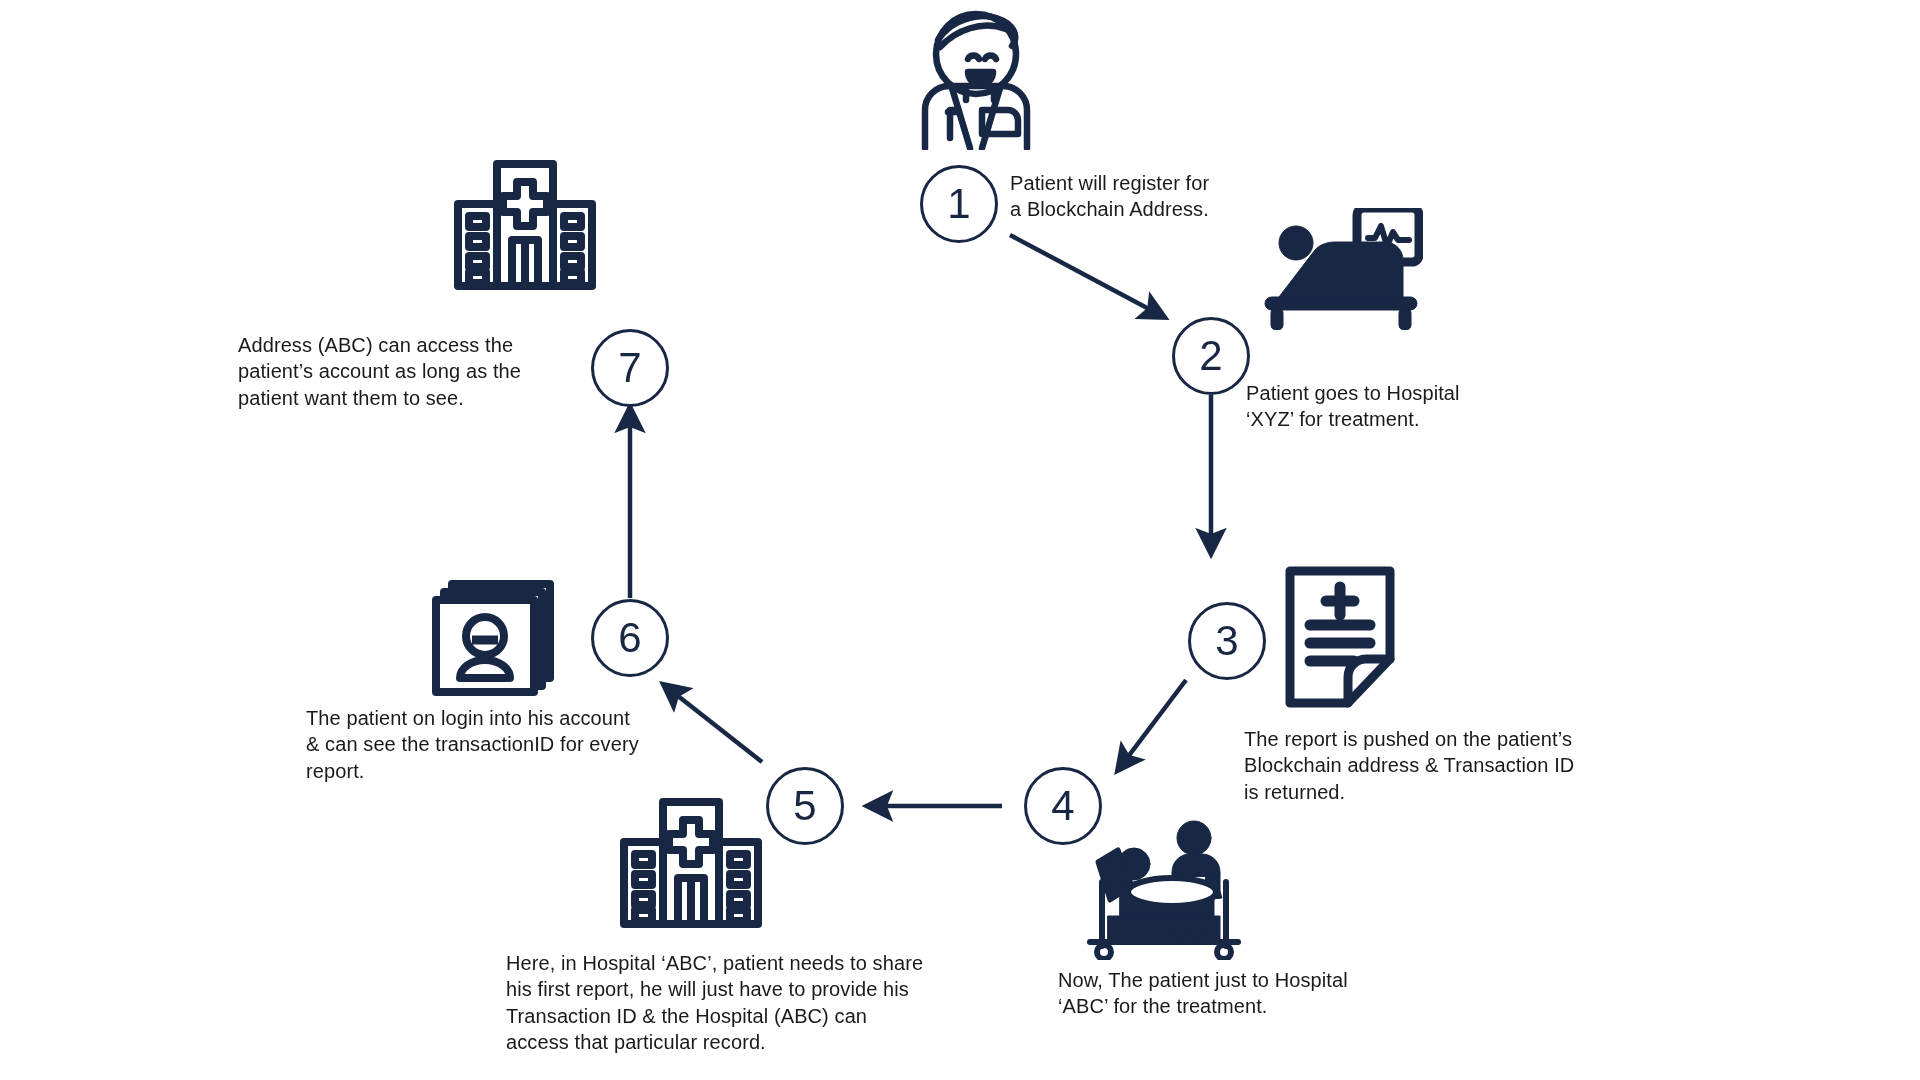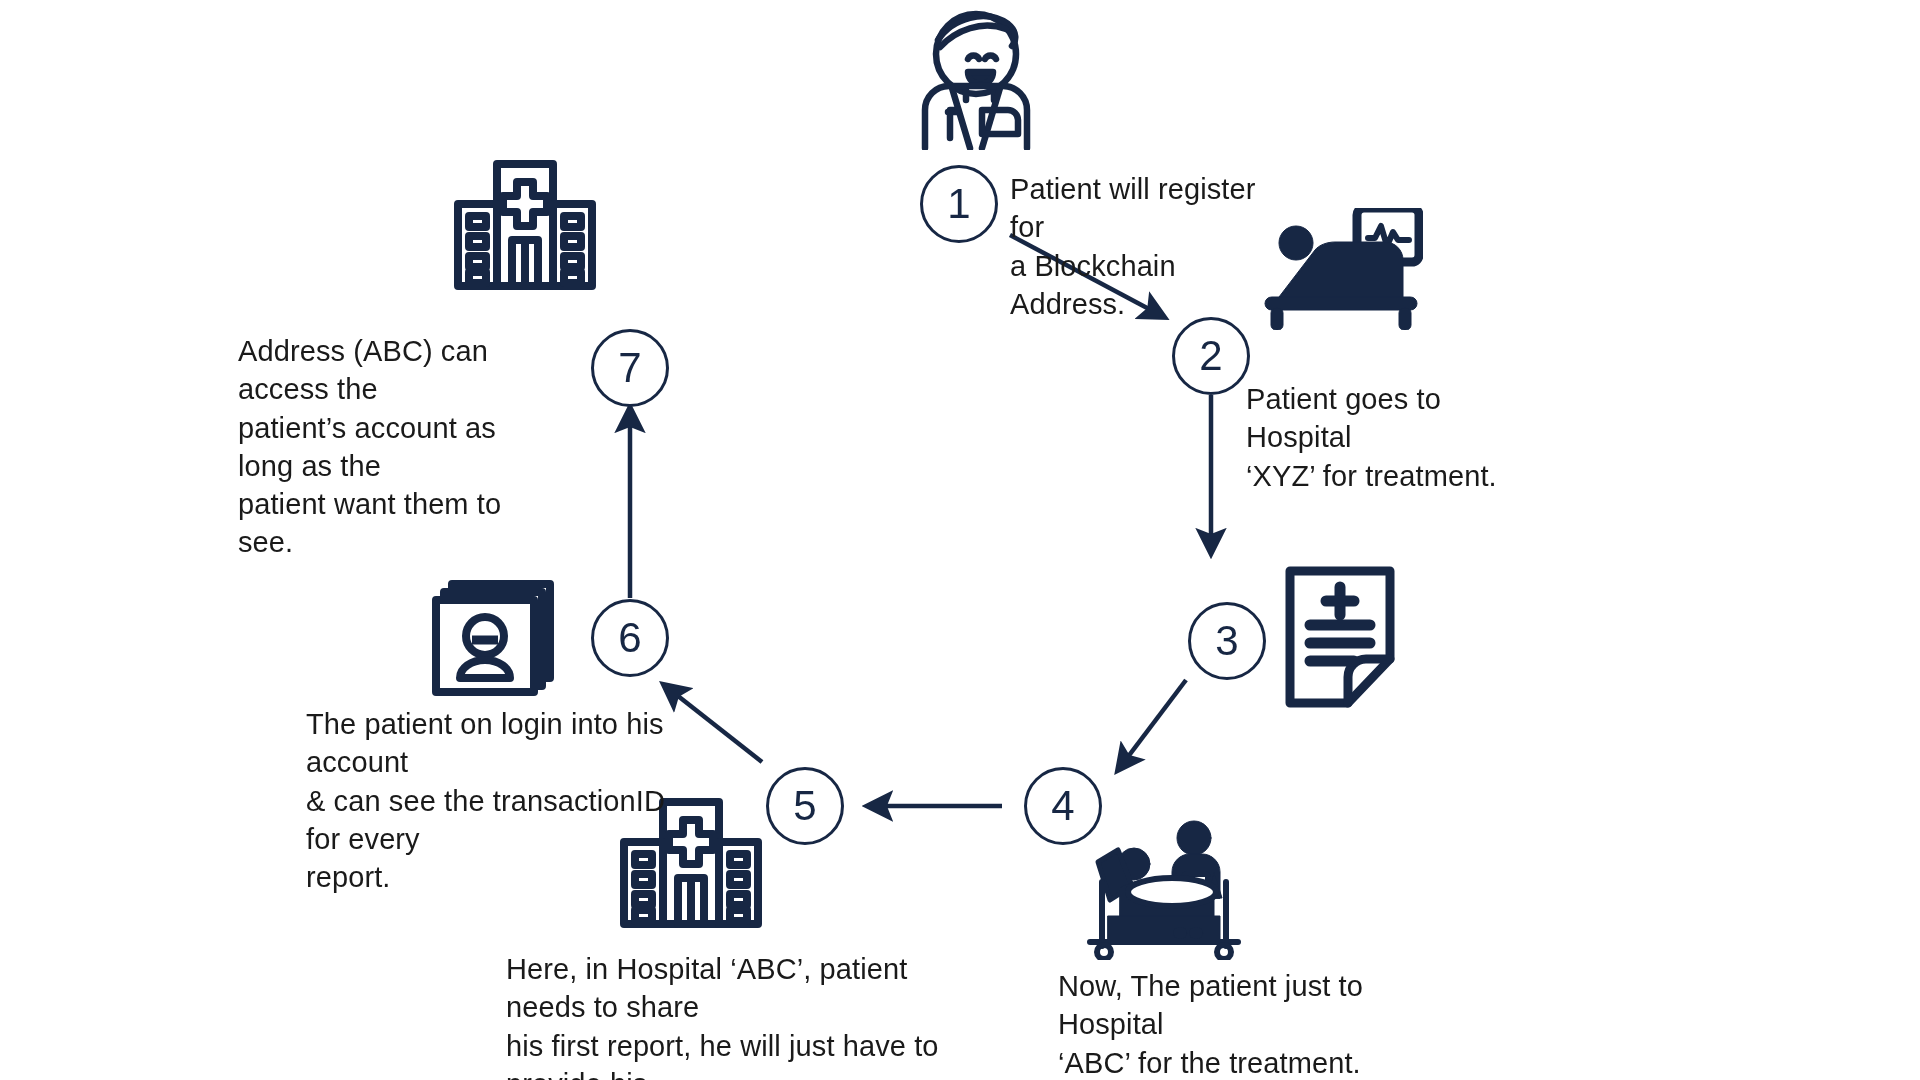--- a/index.html
+++ b/index.html
@@ -41,21 +41,21 @@
     color: #172744;
     line-height: 1;
     letter-spacing: 0;
   }
 
   
   .caption {
     position: absolute;
     color: #1a1a1a;
     font-family: "Liberation Sans", sans-serif;
-    font-size: 29px;
+    font-size: 20px;
     line-height: 1.32;
     white-space: pre-line;
     letter-spacing: 0.1px;
   }
 
   
   svg.layer {
     position: absolute;
     top: 0; left: 0;
     width: 1920px;
@@ -240,20 +240,23 @@
   <div class="step-circle" style="left:591px; top:329px;">
     <span class="num">7</span>
   </div>
 
   <div class="caption" style="left:1010px; top:170px; width:280px;">Patient will register for
 a Blockchain Address.</div>
 
   <div class="caption" style="left:1246px; top:380px; width:300px;">Patient goes to Hospital
 ‘XYZ’ for treatment.</div>
 
+  <div class="caption" style="left:1244px; top:726px; width:400px;">The report is pushed on the patient’s
+Blockchain address &amp; Transaction ID
+is returned.</div>
 
   <div class="caption" style="left:1058px; top:967px; width:360px;">Now, The patient just to Hospital
 ‘ABC’ for the treatment.</div>
 
   <div class="caption" style="left:506px; top:950px; width:450px;">Here, in Hospital ‘ABC’, patient needs to share
 his first report, he will just have to provide his
 Transaction ID &amp; the Hospital (ABC) can
 access that particular record.</div>
 
   <div class="caption" style="left:306px; top:705px; width:360px;">The patient on login into his account

